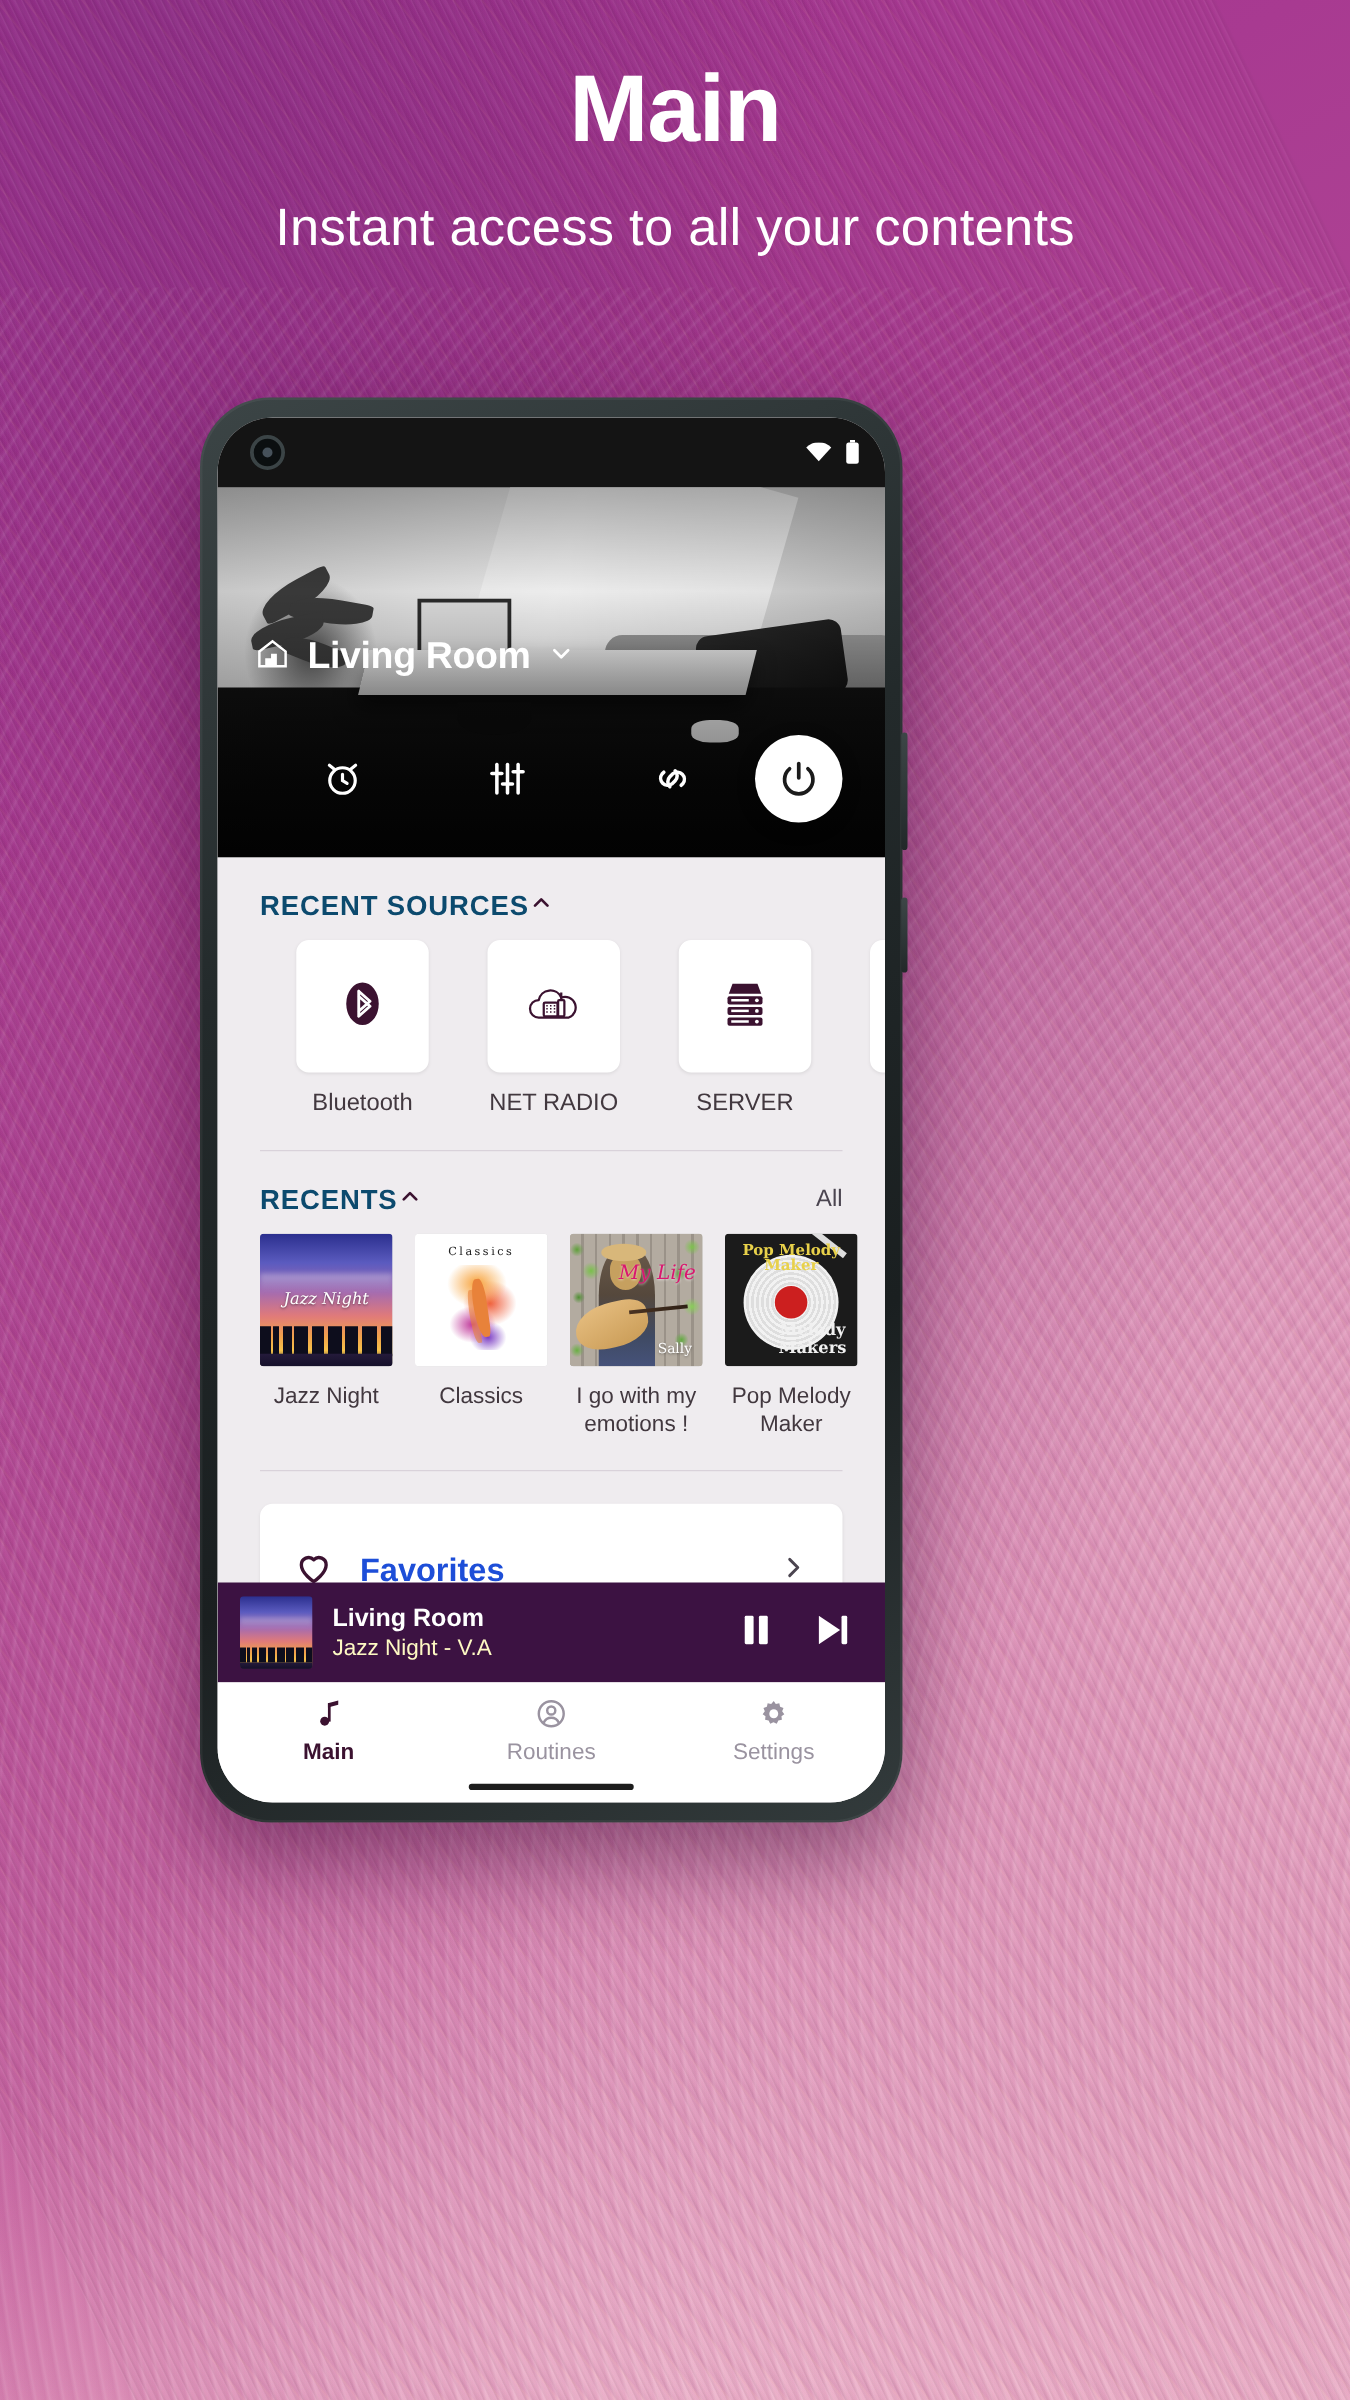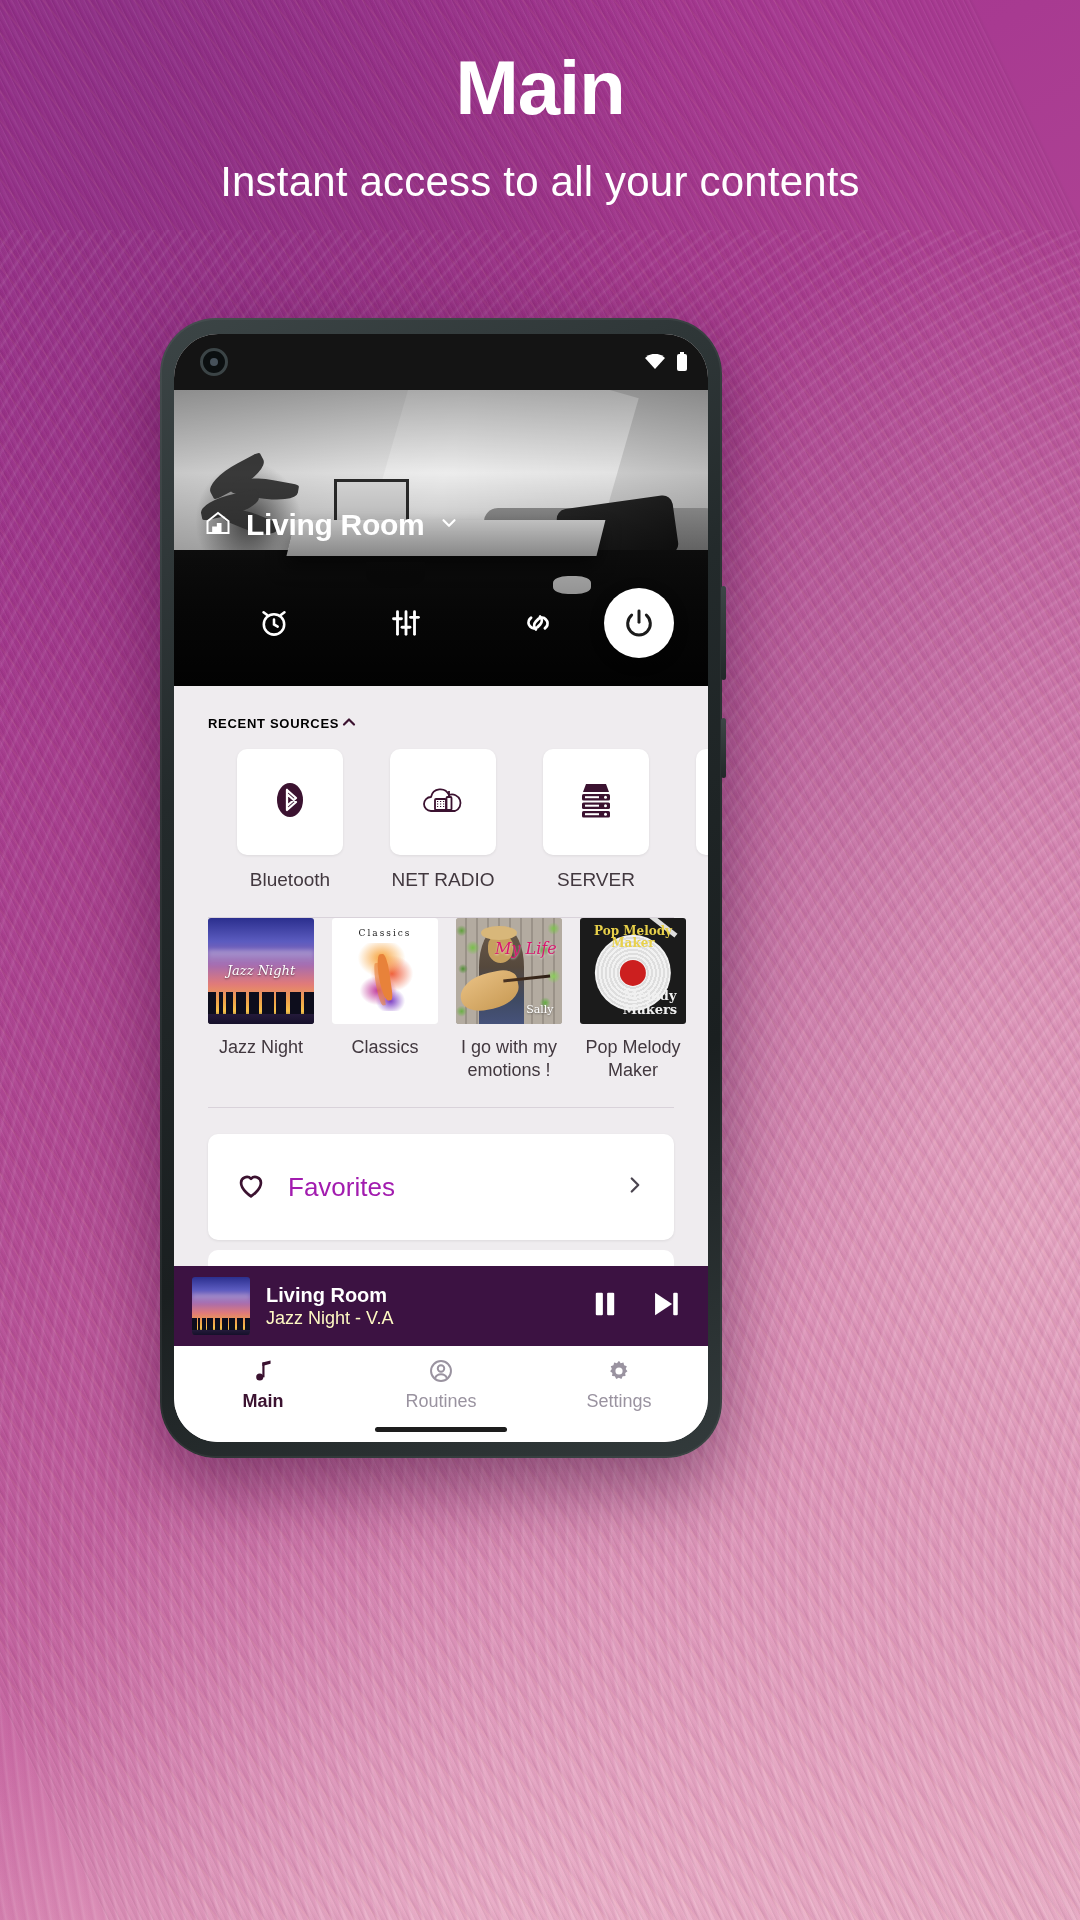--- a/index.html
+++ b/index.html
@@ -197,21 +197,21 @@
   }
 
   
   .content { flex: 1; background: #efecef; overflow: hidden; position: relative; }
   .sect-head {
     display: flex; align-items: center; justify-content: space-between;
     padding: 26px 34px 14px 34px;
   }
   .sect-title {
     display: flex; align-items: center; gap: 0;
-    color: #000000; font-size: 13px; font-weight: 700; letter-spacing: 0.7px;
+    color: #0c4a6e; font-size: 22px; font-weight: 700; letter-spacing: 0.7px;
   }
   .sect-all { color: #4b4550; font-size: 19px; }
 
   .src-row { display: flex; gap: 18px; padding: 0 34px; }
   .src-item { flex: 0 0 106px; padding-left: 29px; }
   .src-card {
     width: 106px; height: 106px; background: #fff; border-radius: 10px;
     display: flex; align-items: center; justify-content: center;
     box-shadow: 0 1px 3px rgba(0,0,0,0.08);
   }
@@ -359,21 +359,21 @@
     color:#f0f0f0; font-family:"DejaVu Serif", serif; font-weight:700;
     font-size:13px; line-height:1.05;margin-left:34px;
   }
 
   
   .fav-card {
     margin: 26px 34px 0 34px; background:#fff; border-radius: 10px;
     height: 106px; display:flex; align-items:center; padding: 0 26px;
     box-shadow: 0 1px 3px rgba(0,0,0,0.08);
   }
-  .fav-label { color:#a21caf; font-size:26px; font-weight:400; margin-left:20px; }
+  .fav-label { color:#1d4ed8; font-size:26px; font-weight:700; margin-left:20px; }
   .fav-chev { margin-left:auto; color:#4b4550; }
   .fav-card2 {
     margin: 10px 34px 0 34px; background:#fff; border-radius: 10px;
     height: 40px;
   }
 
   
   .nowplaying {
     position:absolute; left:0; right:0; bottom:0; height:80px;
     background:#3c1242; display:flex; align-items:center; padding: 0 18px; gap:16px;
@@ -594,20 +594,31 @@
                 </g>
               </svg>
             </span>
           </div>
           <div class="src-label">AV1</div>
         </div>
       </div>
 
       <div class="divider"></div>
 
+      <div class="sect-head">
+        <div class="sect-title">
+          <span>RECENTS</span>
+          <span>
+            <svg width="20" height="20" viewBox="0 0 24 24" fill="none" stroke="#3b1230" stroke-width="2.6" stroke-linecap="round" stroke-linejoin="round">
+                <polyline points="6 15 12 9 18 15"></polyline>
+              </svg>
+          </span>
+        </div>
+        <div class="sect-all">All</div>
+      </div>
 
       <div class="rec-row">
         <div class="rec-item">
           <div class="rec-art">
             <div class="art-jazz">
               <div class="sky-streak"></div>
               <div class="skyline"></div>
               <div class="water"></div>
               <div class="sig">Jazz Night</div>
             </div>

